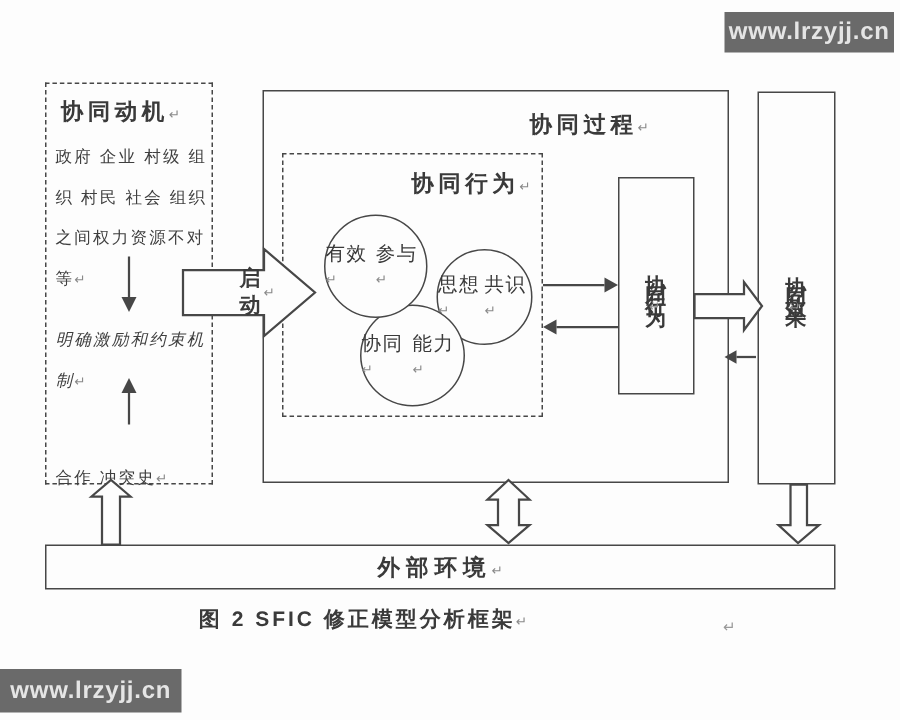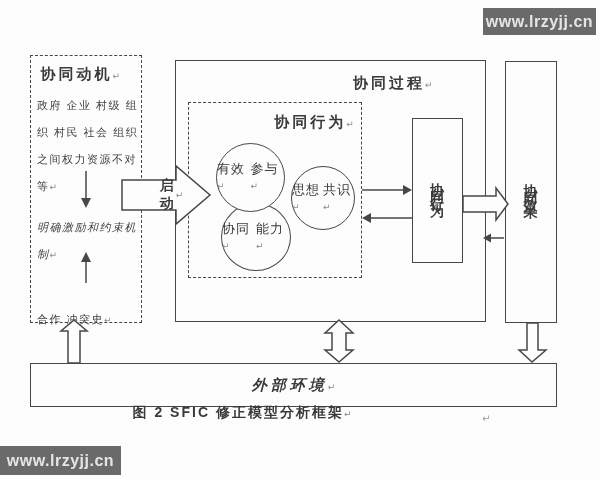--- a/index.html
+++ b/index.html
@@ -30,22 +30,22 @@
   .box { border: 1.5px solid #474747; background: transparent; }
   .dashed { border: 1.5px dashed #474747; }
 
   .motivation-box { left: 30px; top: 55px; width: 112px; height: 268px; }
   .process-box    { left: 175px; top: 60px; width: 311px; height: 262px; }
   .engine-box     { left: 188px; top: 102px; width: 174px; height: 176px; }
   .behavior-box   { left: 412px; top: 118px; width: 51px; height: 145px;
                     display: flex; align-items: center; justify-content: center; }
   .effect-box     { left: 505px; top: 61px; width: 52px; height: 262px;
                     display: flex; align-items: center; justify-content: center; }
-  .environment-box{ left: 30px; top: 363px; width: 527px; height: 44px;
-                    display: flex; align-items: center; justify-content: center; font-style: italic; }
+  .environment-box{ left: 30px; top: 363px; width: 527px; height: 30px;
+                    display: flex; align-items: center; justify-content: center; }
 
   .title { font-weight: bold; font-size: 15px; letter-spacing: 3px; color: #3a3a3a; }
   .small { font-size: 11px; letter-spacing: 1.5px; line-height: 27px; color: #3f3f3f; }
 
   .mot-title   { left: 16px;  top: 65px;  width: 104px; text-align: right; }
   .mot-factors { left: 37px;  top: 92px;  width: 102px; }
   .mot-mech    { left: 37px;  top: 214px; width: 102px; font-style: italic; }
   .mot-hist    { left: 37px;  top: 306px; width: 102px; }
 
   .process-title { left: 353px; top: 74px; width: 115px; text-align: left; font-family: Liberation Serif, serif; }
@@ -56,21 +56,21 @@
     position: absolute;
     border: 1.4px solid #474747;
     border-radius: 50%;
     background: #fdfdfd;
     display: flex; flex-direction: row;
     align-items: center; justify-content: center;
     font-size: 13px; letter-spacing: 1px; line-height: 16px;
     color: #3a3a3a;
   }
   .c-consensus     { left: 291px; top: 166px; width: 64px; height: 64px; z-index: 1; }
-  .c-capacity      { left: 221px; top: 203px; width: 70px; height: 68px; z-index: 2; }
+  .c-capacity      { left: 240px; top: 203px; width: 70px; height: 68px; z-index: 2; }
   .c-participation { left: 216px; top: 143px; width: 69px; height: 69px; z-index: 3; }
 
   
   .vtext {
     writing-mode: vertical-rl;
     text-orientation: upright;
     font-weight: bold;
     font-size: 14px;
     letter-spacing: 7px;
     color: #3a3a3a;

